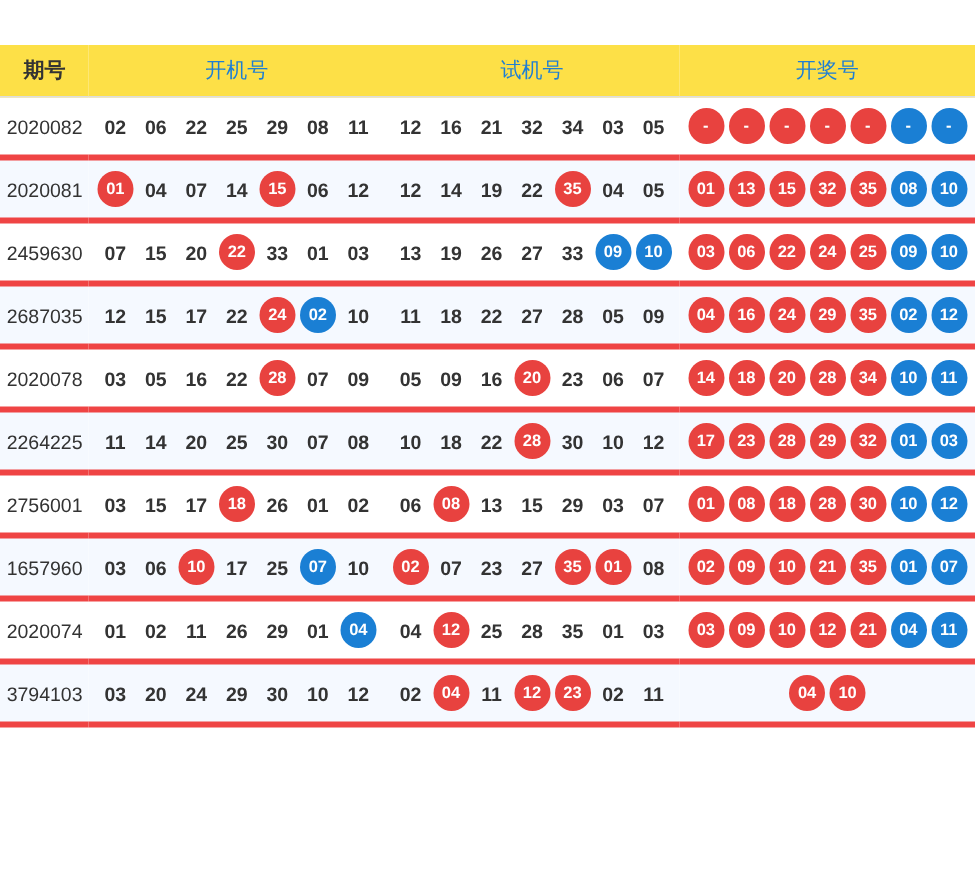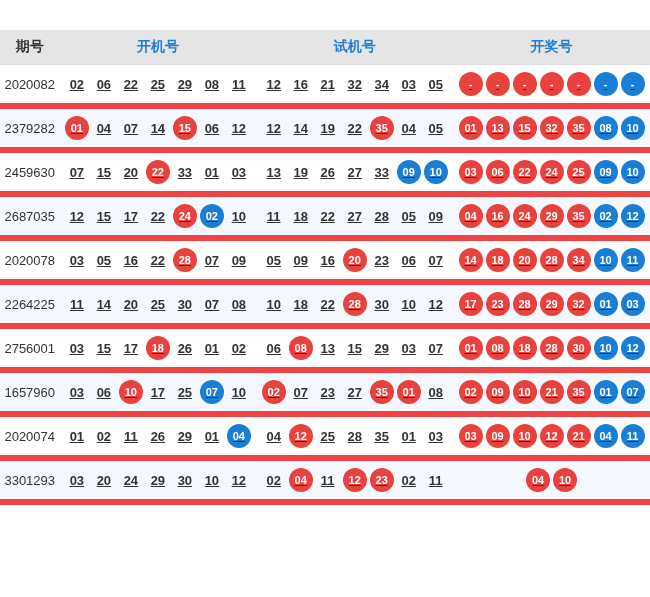--- a/index.html
+++ b/index.html
@@ -21,56 +21,55 @@
       text-align: right;
       padding: 4px 16px 8px;
       font-size: 12px;
       color: #333;
     }
     table {
       width: 100%;
       border-collapse: collapse;
     }
     thead tr {
-      background: #e5e5e5;
+      background: #fde047;
     }
     th {
       padding: 8px 4px;
       text-align: center;
       font-size: 14px;
-      font-weight: bold;
+      font-weight: normal;
       color: #1e7ed4;
       border-bottom: 1px solid #ddd;
     }
     th:first-child {
       color: #333;
       font-weight: bold;
     }
     td {
       padding: 7px 4px;
       text-align: center;
       vertical-align: middle;
-      border-bottom: 6px solid #ef4444;
+      border-bottom: 4px solid #ef4444;
       font-size: 13px;
     }
     tr:nth-child(even) td {
       background: #f5f9ff;
     }
     .period-col {
       font-size: 13px;
       color: #333;
       white-space: nowrap;
     }
     .numbers-cell {
       display: flex;
       flex-wrap: nowrap;
       align-items: center;
       justify-content: center;
       gap: 3px;
-      text-decoration: underline;
     }
     .ball {
       display: inline-flex;
       align-items: center;
       justify-content: center;
       width: 24px;
       height: 24px;
       border-radius: 50%;
       font-size: 11px;
       font-weight: bold;
@@ -137,21 +136,21 @@
             <span class="ball ball-red">-</span>
             <span class="ball ball-red">-</span>
             <span class="ball ball-red">-</span>
             <span class="ball ball-red">-</span>
             <span class="ball ball-blue">-</span>
             <span class="ball ball-blue">-</span>
           </div>
         </td>
       </tr>
       <tr>
-        <td class="period-col">2379282</td>
+        <td class="period-col">2020081</td>
         <td>
           <div class="numbers-cell">
             <span class="ball ball-red">01</span>
             <span class="ball ball-plain">04</span>
             <span class="ball ball-plain">07</span>
             <span class="ball ball-plain">14</span>
             <span class="ball ball-red">15</span>
             <span class="ball ball-plain">06</span>
             <span class="ball ball-plain">12</span>
           </div>
@@ -425,21 +424,21 @@
             <span class="ball ball-red">09</span>
             <span class="ball ball-red">10</span>
             <span class="ball ball-red">12</span>
             <span class="ball ball-red">21</span>
             <span class="ball ball-blue">04</span>
             <span class="ball ball-blue">11</span>
           </div>
         </td>
       </tr>
       <tr>
-        <td class="period-col">3301293</td>
+        <td class="period-col">3794103</td>
         <td>
           <div class="numbers-cell">
             <span class="ball ball-plain">03</span>
             <span class="ball ball-plain">20</span>
             <span class="ball ball-plain">24</span>
             <span class="ball ball-plain">29</span>
             <span class="ball ball-plain">30</span>
             <span class="ball ball-plain">10</span>
             <span class="ball ball-plain">12</span>
           </div>

